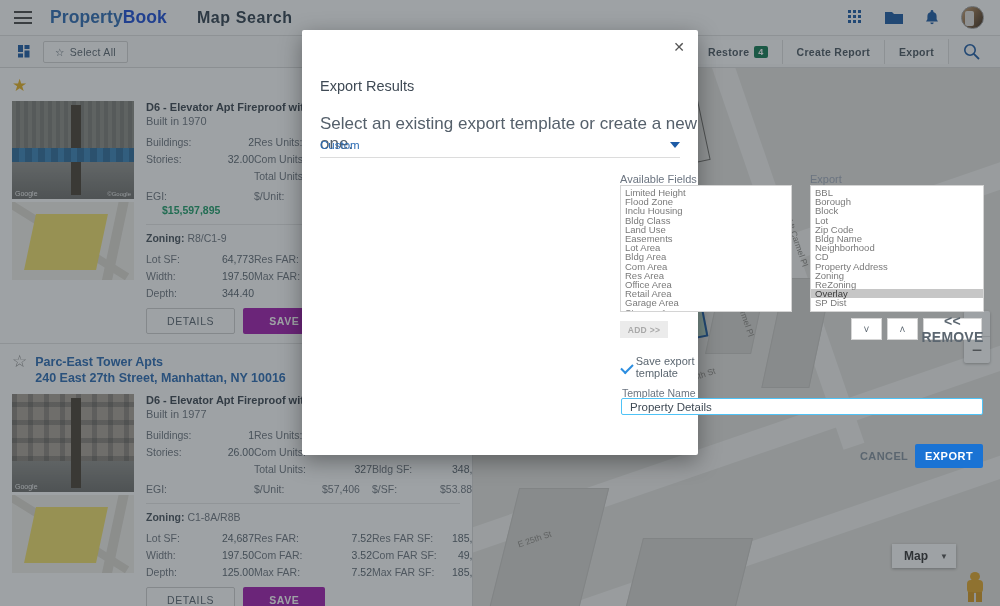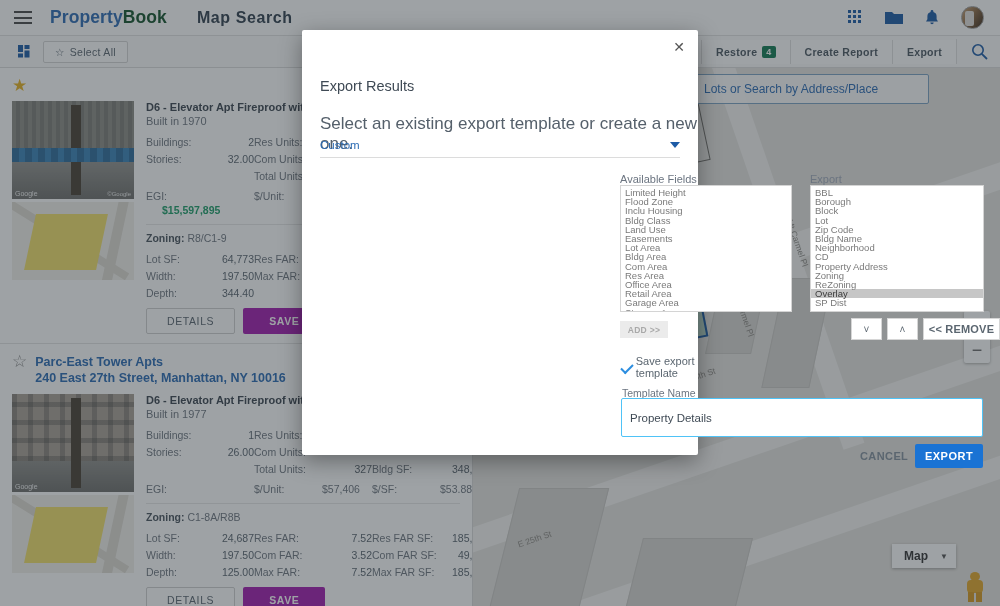--- a/index.html
+++ b/index.html
@@ -21,21 +21,21 @@
   }
   .hamburger { width: 18px; height: 13px; margin-left: 14px; position: relative; cursor: pointer; }
   .hamburger i { position: absolute; left: 0; width: 100%; height: 2px; background: #4a4a4a; display:block; }
   .hamburger i:nth-child(1){ top: 0; }
   .hamburger i:nth-child(2){ top: 5.5px; }
   .hamburger i:nth-child(3){ top: 11px; }
   .brand {
     margin-left: 18px; font-size: 17.5px; font-weight: bold; letter-spacing: .1px;
   }
   .brand .b1 { color: #2e6cb5; }
-  .brand .b2 { color: #14532d; }
+  .brand .b2 { color: #1d4ed8; }
   .page-title-h {
     margin-left: 30px; font-size: 16px; font-weight: bold; color: #32414f; letter-spacing: .6px;
   }
   .header-right { margin-left: auto; display: flex; align-items: center; gap: 22px; padding-right: 16px; }
   .ic { color: #1d5ba6; display: flex; align-items: center; justify-content: center; cursor: pointer; }
   .avatar {
     width: 23px; height: 23px; border-radius: 50%;
     background: linear-gradient(125deg,#c8a37a 0%, #8d6a45 45%, #3b2a1c 100%);
     border: 1px solid #9d9d9d; overflow: hidden; position: relative;
   }
@@ -49,21 +49,21 @@
     background: #fbfbfb; border-bottom: 1px solid #dcdcdc;
     display: flex; align-items: center;
   }
   .tb-grid-ic { margin-left: 18px; }
   .tb-btn {
     font-size: 10.5px; color: #5b6670; letter-spacing: .3px;
     border: 1px solid #d6d6d6; background: #fff; border-radius: 2px;
     padding: 4px 11px; margin-left: 12px; display: flex; align-items: center; gap: 5px;
     cursor: pointer; white-space: nowrap;
   }
-  .tb-right { margin-left: auto; display: flex; align-items: center; }
+  .tb-right { margin-left: auto; display: flex; align-items: center; padding-right: 8px; }
   .tb-right .tb-btn { border: none; border-left: 1px solid #e0e0e0; border-radius: 0; margin-left: 0; padding: 6px 14px; font-weight: bold; color: #4c5862; }
   .badge { display:inline-block; color:#fff; font-size:9px; font-weight:bold; padding:1px 4px; border-radius:2px; min-width:13px; text-align:center; }
   .badge.red { background:#b3231f; }
   .badge.green { background:#127a52; }
   .search-ic-btn { padding: 4px 12px 4px 14px; border-left:1px solid #e0e0e0; cursor:pointer; }
 
   
   .results {
     position: absolute; top: 68px; left: 0; width: 473px; bottom: 0;
     background: #ffffff; overflow: hidden; border-right: 1px solid #d9d9d9;
@@ -192,33 +192,33 @@
     background: #ebebeb; color: #a9a9a9; font-size: 8.5px; font-weight: bold;
     display: flex; align-items: center; justify-content: center; letter-spacing: .3px;
     border: none; cursor: default;
   }
   .mini-btn {
     position: absolute; top: 288px; height: 22px; background: #fff; border: 1px solid #d6d6d6;
     display: flex; align-items: center; justify-content: center; font-size: 10px; color: #5b6670; cursor: pointer;
   }
   .mini-btn.down { left: 549px; width: 31px; }
   .mini-btn.up   { left: 585px; width: 31px; }
-  .mini-btn.rem  { left: 621px; width: 77px; font-size: 11px; font-weight: bold; letter-spacing: .2px; }
+  .mini-btn.rem  { left: 621px; width: 59px; font-size: 14px; font-weight: bold; letter-spacing: .2px; }
 
   .save-row { position: absolute; left: 318px; top: 325px; display: flex; align-items: center; gap: 8px; cursor: pointer; }
   .chk { width: 13px; height: 13px; position: relative; }
   .chk::before {
     content: ""; position: absolute; left: 1px; top: 3px; width: 10px; height: 5px;
     border-left: 2px solid #2c8ee0; border-bottom: 2px solid #2c8ee0; transform: rotate(-45deg);
   }
   .save-row span { font-size: 11px; color: #5b6670; }
 
   .tn-label { position: absolute; left: 320px; top: 357px; font-size: 10.5px; color: #6b7480; }
   .tn-input {
-    position: absolute; left: 319px; top: 368px; width: 362px; height: 39px;
+    position: absolute; left: 319px; top: 368px; width: 362px; height: 17px;
     border: 1px solid #4fc3f7; border-radius: 2px; padding: 0 8px;
     font-size: 11.5px; color: #3f4a55; font-family: "Liberation Sans", sans-serif;
     outline: none; background: #fff;
   }
   .btn-cancel {
     position: absolute; left: 548px; top: 414px; background: none; border: none;
     font-size: 11px; font-weight: bold; color: #5b6670; letter-spacing: .4px; cursor: pointer; padding: 6px 10px;
   }
   .btn-export {
     position: absolute; left: 613px; top: 414px; width: 68px; height: 24px;
@@ -498,23 +498,20 @@
       <div class="blk" style="left:30px; top:420px; width:90px; height:130px; transform:skewX(-14deg);"></div>
       <div class="blk" style="left:160px; top:470px; width:110px; height:80px; transform:skewX(-14deg);"></div>
 
       <span class="lbl" style="left:208px; top:303px; transform:rotate(-19deg);">E 26th St</span>
       <span class="lbl" style="left:44px; top:466px; transform:rotate(-19deg);">E 25th St</span>
 
       <span class="lbl" style="left:300px; top:170px; transform:rotate(71deg);">Mt Carmel Pl</span>
       <span class="lbl" style="left:246px; top:240px; transform:rotate(71deg);">Mt Carmel Pl</span>
       <span class="lbl" style="left:43px; top:193px; transform:rotate(-19deg);">E 2</span>
 
-      <div class="map-search">
-        <span>Lots or Search by Address/Place</span>
-      </div>
 
       <div class="sv-popup">
         <div class="sv-tab"></div>
         <div class="sv-title">Street View</div>
         <div class="sv-x">×</div>
         <div class="sv-addr">
           <span>nd Avenue</span>
           <span>↗</span>
         </div>
         <div class="sv-meta">

